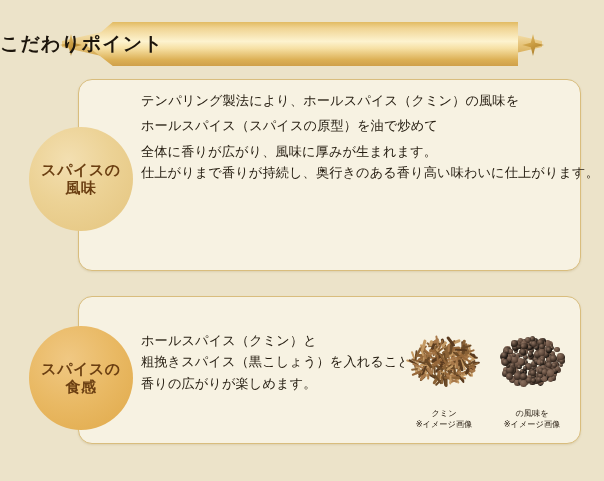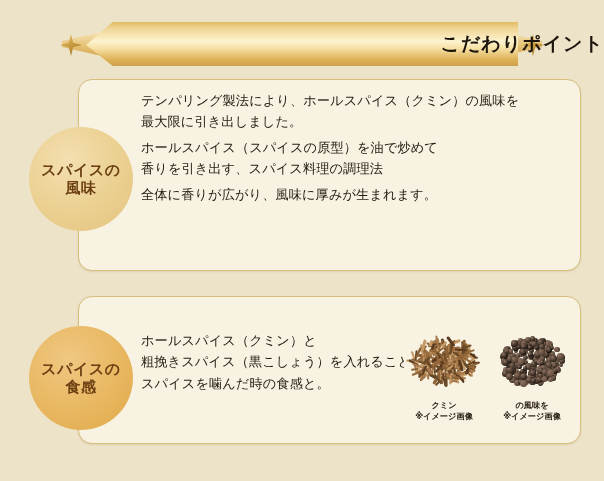--- a/index.html
+++ b/index.html
@@ -75,21 +75,21 @@
   .sparkle.left { left: 60px; }
   .sparkle.right { left: 522px; }
 
   .banner-title {
     position: absolute;
     left: 0;
     top: 0;
     width: 604px;
     height: 48px;
     line-height: 44px;
-    text-align: right;
+    text-align: left;
     font-size: 19px;
     font-weight: bold;
     color: #1c150c;
     letter-spacing: 1px;
   }
 
   
   .card {
     position: absolute;
     left: 78px;
@@ -168,23 +168,23 @@
     height: 74px;
     position: relative;
     overflow: hidden;
     background: #f7f2e2;
   }
   .seed {
     position: absolute;
     border-radius: 50% 50% 50% 50%;
   }
   .cap {
-    margin-top: 4px;
+    margin-top: 12px;
     font-size: 8.2px;
-    font-weight: bold;
+    font-weight: normal;
     color: #2b2115;
     line-height: 1.35;
   }
 </style>
 </head>
 <body>
 
 <div class="banner-wrap">
   <div class="banner-tail left"></div>
   <div class="banner-tail right"></div>
@@ -197,39 +197,38 @@
 
 <div class="card" id="card-flavor"></div>
 
 <div class="badge" id="badge-flavor">
   <span>スパイスの</span>
   <span>風味</span>
 </div>
 
 <div class="body-text" id="flavor-text">
   <div>テンパリング製法により、ホールスパイス（クミン）の風味を</div>
-  <div>最大限に引き出しました。</div>
   <div class="gap"></div>
   <div>ホールスパイス（スパイスの原型）を油で炒めて</div>
-  <div>香りを引き出す、スパイス料理の調理法</div>
   <div class="gap"></div>
   <div>全体に香りが広がり、風味に厚みが生まれます。</div>
+  <div>仕上がりまで香りが持続し、奥行きのある香り高い味わいに仕上がります。</div>
 </div>
 
 <div class="card" id="card-texture"></div>
 
 <div class="badge" id="badge-texture">
   <span>スパイスの</span>
   <span>食感</span>
 </div>
 
 <div class="body-text" id="texture-text">
   <div>ホールスパイス（クミン）と</div>
   <div>粗挽きスパイス（黒こしょう）を入れることで、</div>
-  <div>スパイスを噛んだ時の食感と。</div>
+  <div>香りの広がりが楽しめます。</div>
 </div>
 
 <div class="photo-row">
   <div class="photo-item">
     <div class="photo-frame" id="cumin-frame">
         <div class="seed" style="left: 32.4032px; top: 39.0629px; width: 6.31942px; height: 2.20771px; background: rgb(90, 59, 31); transform: rotate(87.2324deg); border-radius: 2.20771px;"></div>
         <div class="seed" style="left: 55.6229px; top: 24.6851px; width: 6.20495px; height: 2.77214px; background: rgb(138, 98, 54); transform: rotate(174.187deg); border-radius: 2.77214px;"></div>
         <div class="seed" style="left: 60.1705px; top: 27.2796px; width: 11.8176px; height: 1.75487px; background: rgb(196, 154, 100); transform: rotate(78.1375deg); border-radius: 1.75487px;"></div>
         <div class="seed" style="left: 34.179px; top: 49.2125px; width: 7.27691px; height: 1.78427px; background: rgb(107, 74, 39); transform: rotate(85.7793deg); border-radius: 1.78427px;"></div>
         <div class="seed" style="left: 26.812px; top: 38.1926px; width: 8.08126px; height: 1.65852px; background: rgb(150, 104, 58); transform: rotate(72.2661deg); border-radius: 1.65852px;"></div>

